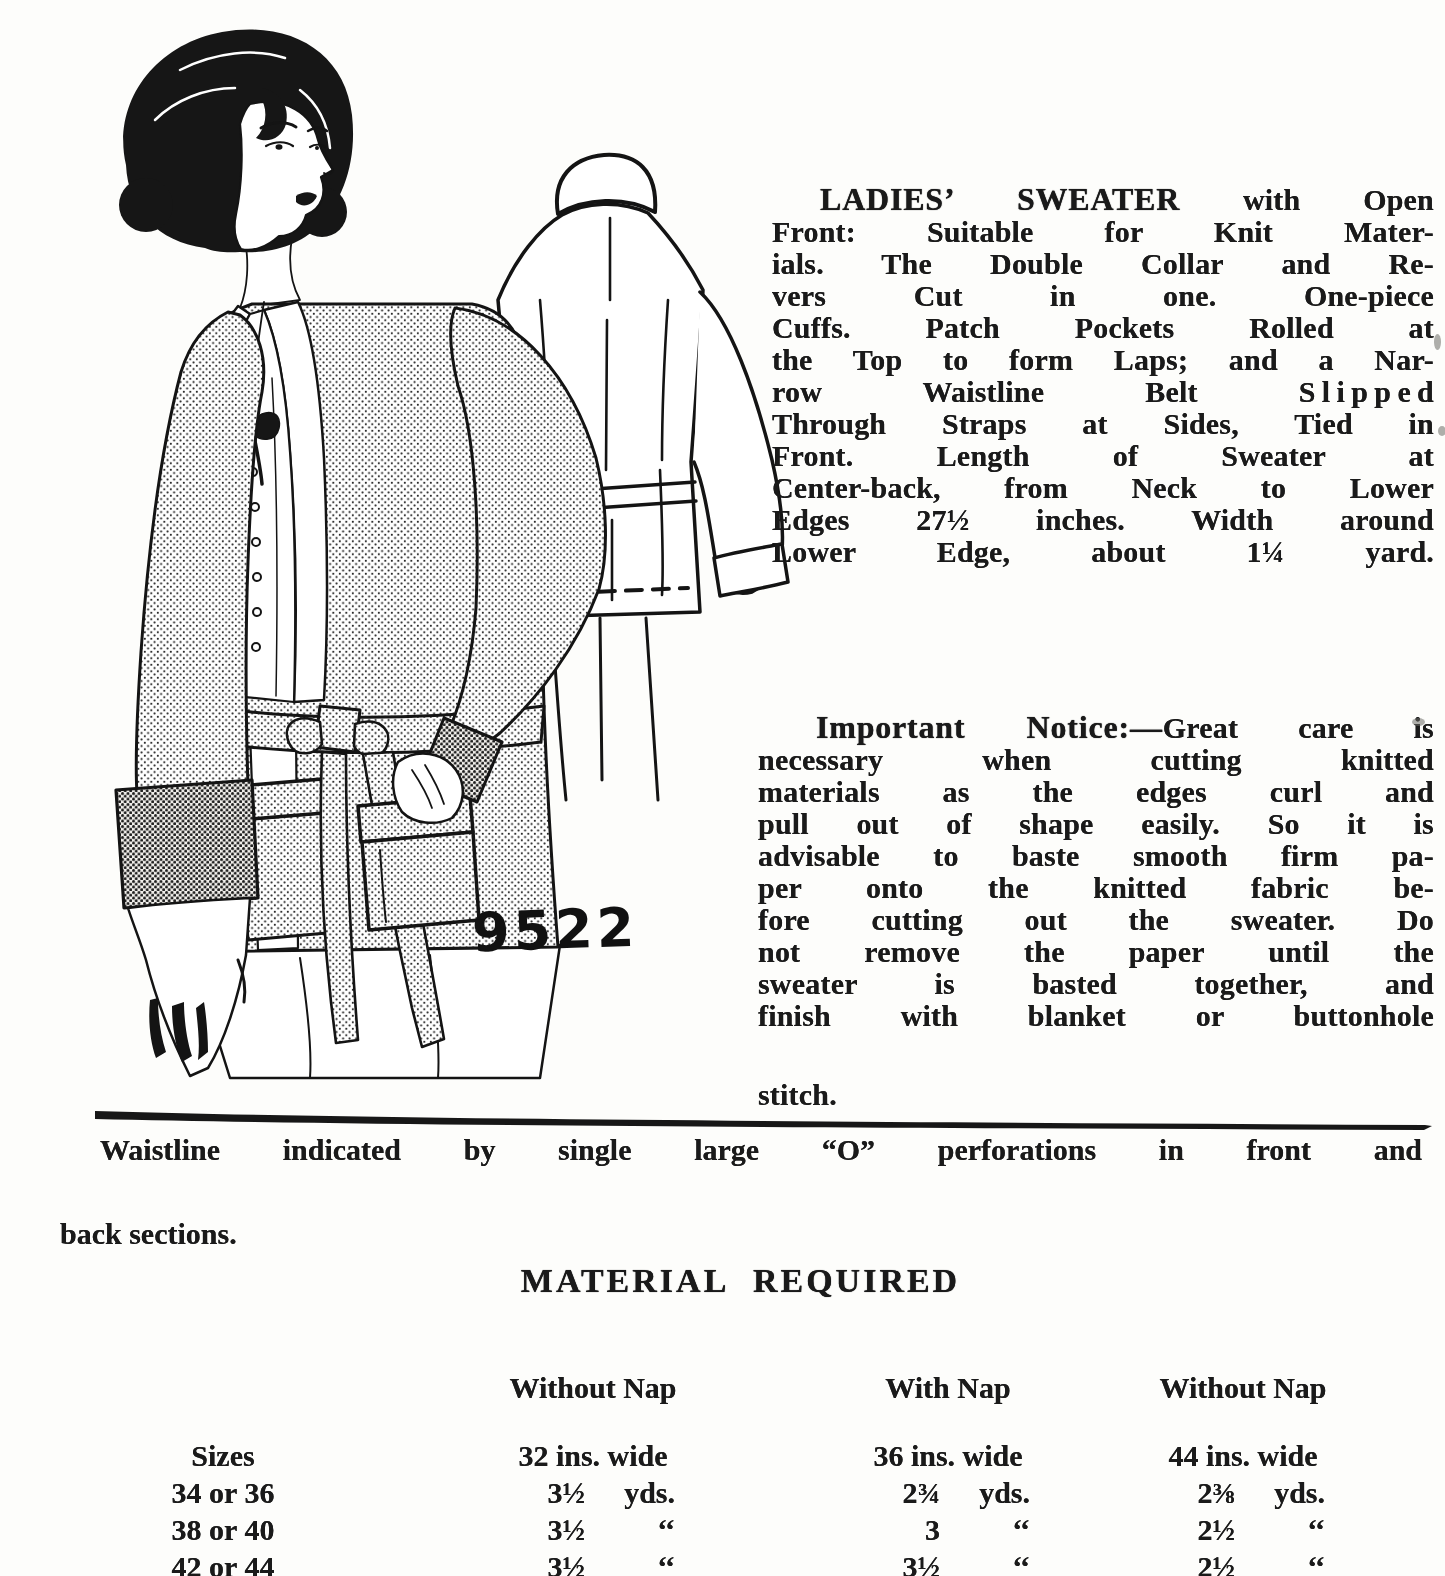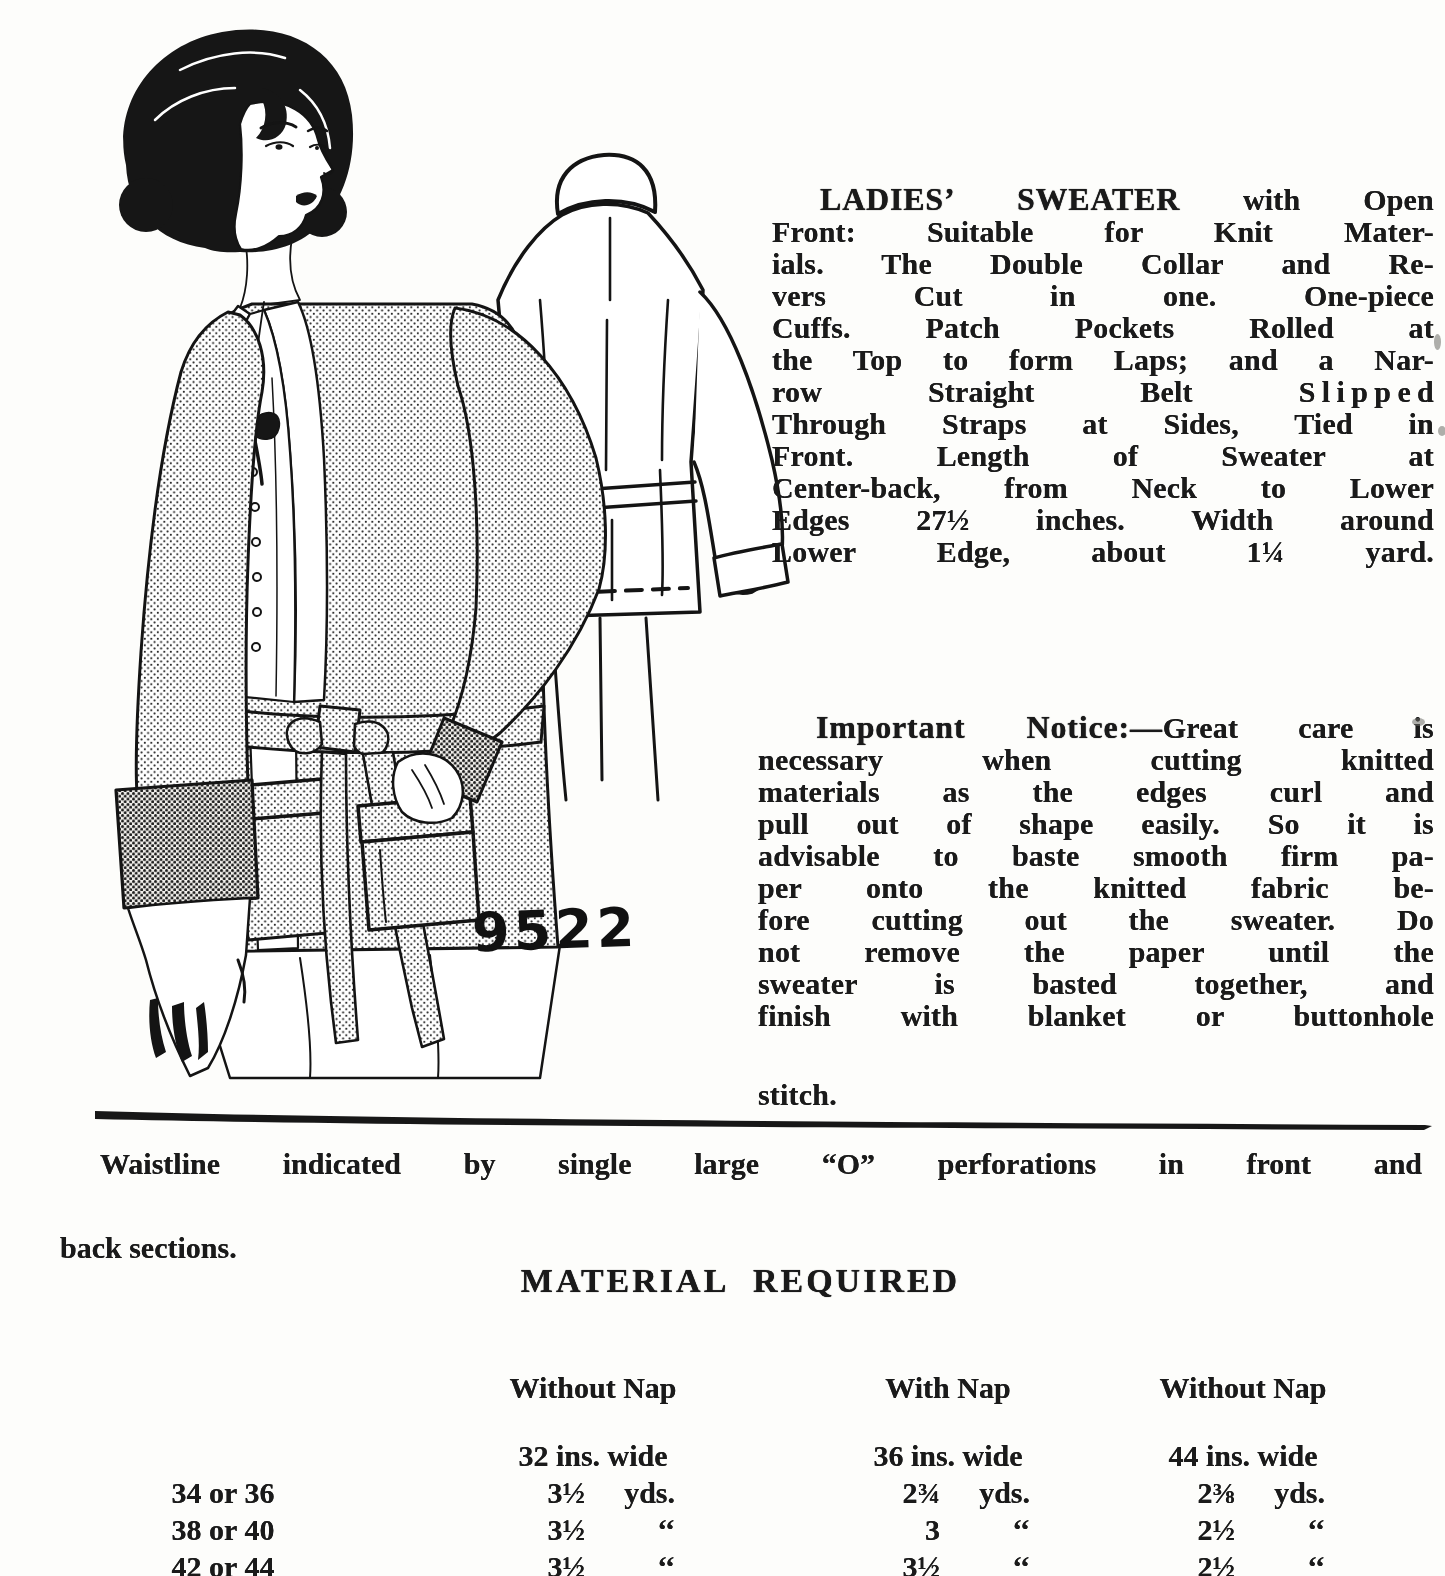--- a/index.html
+++ b/index.html
@@ -27,21 +27,21 @@
   .jline-end { text-align-last:left;margin-top:47px; }
   .desc .first-line   { text-indent:48px; }
   .notice .first-line { text-indent:58px; }
   .lead { font-size:32px; letter-spacing:0.8px; text-shadow:0 0 0.9px #000; }
   .rule { position:absolute; left:0; top:1098px; width:1445px; height:42px; }
   .waistline {
     position:absolute; left:60px; top:1131px; width:1362px;
     font-weight:700; font-size:30px; line-height:37px;
     text-shadow:0 0 0.5px rgba(15,15,15,0.85);
   }
-  .waistline .jline:first-child { text-indent:40px;margin-top:14px; }
+  .waistline .jline:first-child { text-indent:40px; }
   .mat-title {
     position:absolute; left:0; top:1262px; width:1445px;
     text-align:center; text-indent:36px;
     font-weight:700; font-size:34px; letter-spacing:3px; word-spacing:14px;
     text-shadow:0 0 0.8px #000;
   }
   .mtable {
     position:absolute; left:58px; top:1338px; width:1340px;
     display:grid; grid-template-columns:330px 410px 300px 290px;
     font-weight:700; font-size:30px;
@@ -222,21 +222,21 @@
   <div class="pattern-no">9522</div>
 
   <div class="para desc">
     <div class="jline first-line"><span class="lead">LADIES’ SWEATER</span><span> with Open</span></div>
     <div>
         <div class="jline">Front: Suitable for Knit Mater-</div>
         <div class="jline">ials. The Double Collar and Re-</div>
         <div class="jline">vers Cut in one. One-piece</div>
         <div class="jline">Cuffs. Patch Pockets Rolled at</div>
         <div class="jline">the Top to form Laps; and a Nar-</div>
-        <div class="jline">row Straight Belt S l i p p e d</div>
+        <div class="jline">row Waistline Belt S l i p p e d</div>
         <div class="jline">Through Straps at Sides, Tied in</div>
         <div class="jline">Front. Length of Sweater at</div>
         <div class="jline">Center-back, from Neck to Lower</div>
         <div class="jline">Edges 27½ inches. Width around</div>
         <div class="jline">Lower Edge, about 1¼ yard.</div>
       </div>
   </div>
 
   <div class="para notice">
     <div class="jline first-line"><span class="lead">Important Notice:—</span><span>Great care is</span></div>
@@ -263,20 +263,21 @@
         <div class="jline">Waistline indicated by single large “O” perforations in front and</div>
         <div class="jline jline-end">back sections.</div>
       </div>
   </div>
 
   <div class="mat-title">MATERIAL REQUIRED</div>
 
   <div class="mtable">
     <div class="mh">
       <div></div>
+      <div>Sizes</div>
     </div>
     <div class="mh">
       <div>Without Nap</div>
       <div>32 ins. wide</div>
     </div>
     <div class="mh">
       <div>With Nap</div>
       <div>36 ins. wide</div>
     </div>
     <div class="mh">

